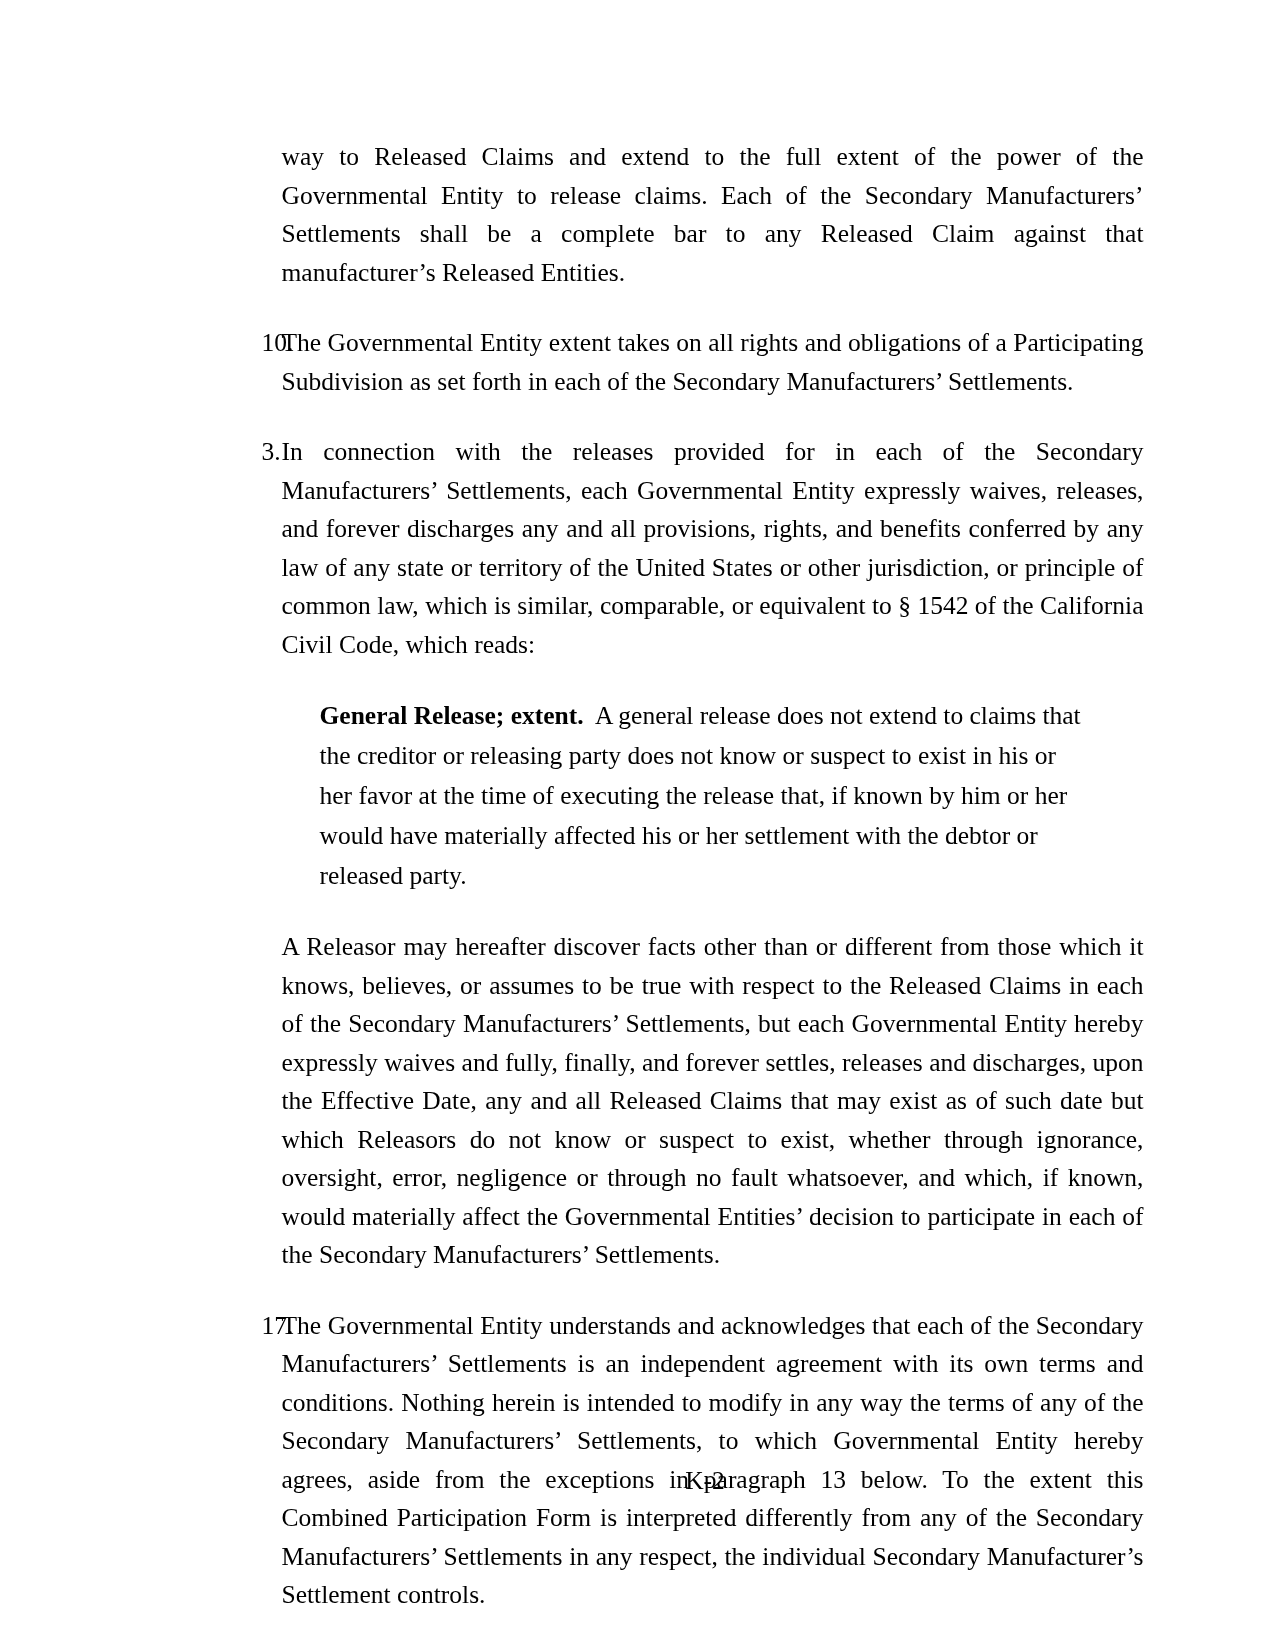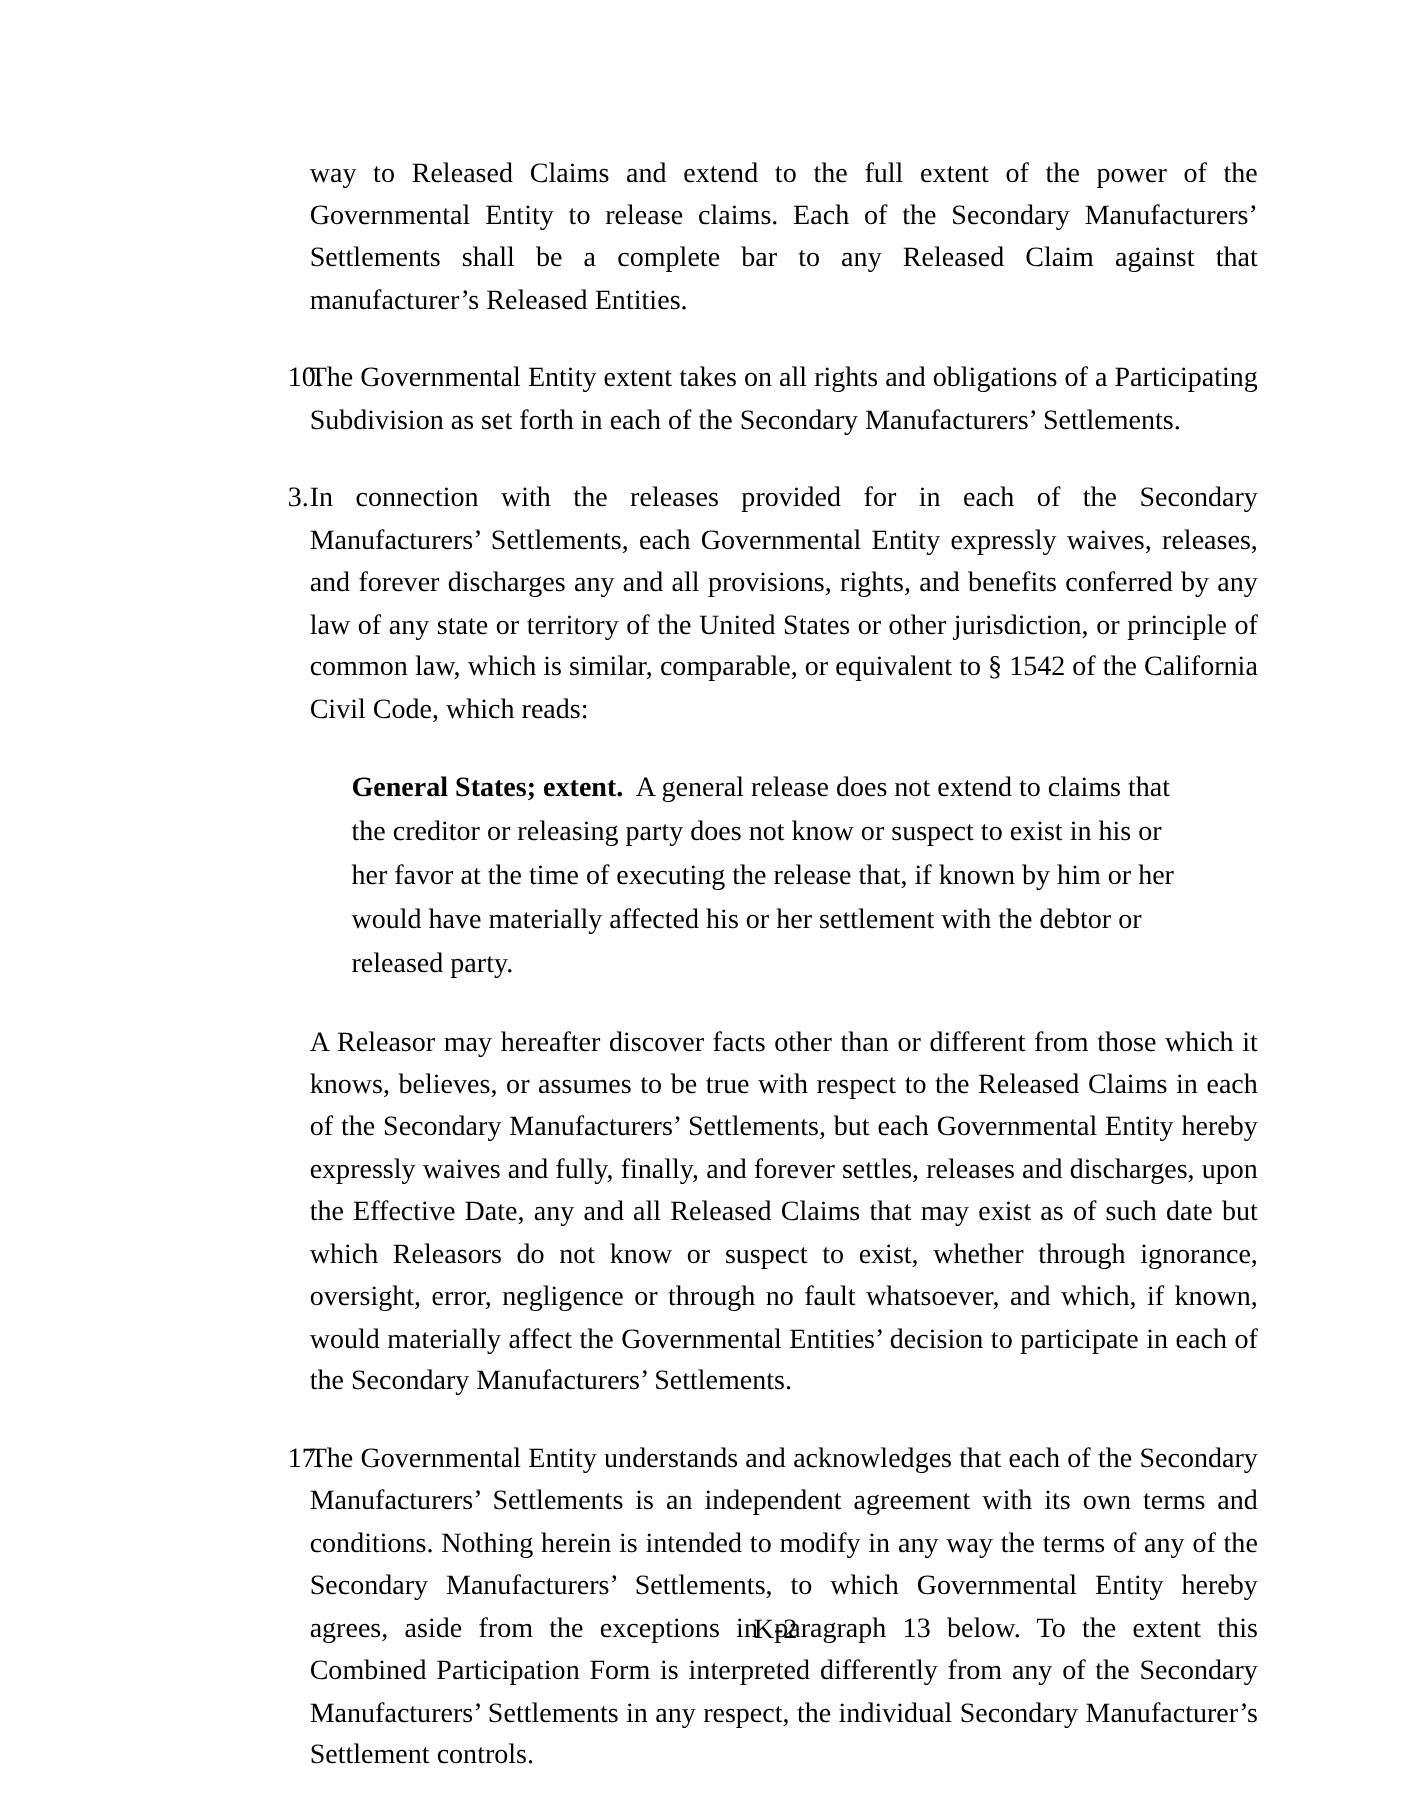--- a/index.html
+++ b/index.html
@@ -99,21 +99,21 @@
       <div class="body">
         <p>The Governmental Entity extent takes on all rights and obligations of a Participating Subdivision as set forth in each of the Secondary Manufacturers’ Settlements.</p>
       </div>
     </div>
 
     <div class="item">
       <span class="num">3.</span>
       <div class="body">
         <p>In connection with the releases provided for in each of the Secondary Manufacturers’ Settlements, each Governmental Entity expressly waives, releases, and forever discharges any and all provisions, rights, and benefits conferred by any law of any state or territory of the United States or other jurisdiction, or principle of common law, which is similar, comparable, or equivalent to § 1542 of the California Civil Code, which reads:</p>
         <div class="quote">
-          <p><span class="b">General States; extent.</span>&nbsp; <span>A general release does not extend to claims that the creditor or releasing party does not know or suspect to exist in his or her favor at the time of executing the release that, if known by him or her would have materially affected his or her settlement with the debtor or released party.</span></p>
+          <p><span class="b">General Release; extent.</span>&nbsp; <span>A general release does not extend to claims that the creditor or releasing party does not know or suspect to exist in his or her favor at the time of executing the release that, if known by him or her would have materially affected his or her settlement with the debtor or released party.</span></p>
         </div>
         <p class="noindent" style="margin-top:0">A Releasor may hereafter discover facts other than or different from those which it knows, believes, or assumes to be true with respect to the Released Claims in each of the Secondary Manufacturers’ Settlements, but each Governmental Entity hereby expressly waives and fully, finally, and forever settles, releases and discharges, upon the Effective Date, any and all Released Claims that may exist as of such date but which Releasors do not know or suspect to exist, whether through ignorance, oversight, error, negligence or through no fault whatsoever, and which, if known, would materially affect the Governmental Entities’ decision to participate in each of the Secondary Manufacturers’ Settlements.</p>
       </div>
     </div>
 
     <div class="item">
       <span class="num">17.</span>
       <div class="body">
         <p>The Governmental Entity understands and acknowledges that each of the Secondary Manufacturers’ Settlements is an independent agreement with its own terms and conditions.  Nothing herein is intended to modify in any way the terms of any of the Secondary Manufacturers’ Settlements, to which Governmental Entity hereby agrees, aside from the exceptions in paragraph 13 below.  To the extent this Combined Participation Form is interpreted differently from any of the Secondary Manufacturers’ Settlements in any respect, the individual Secondary Manufacturer’s Settlement controls.</p>
       </div>

